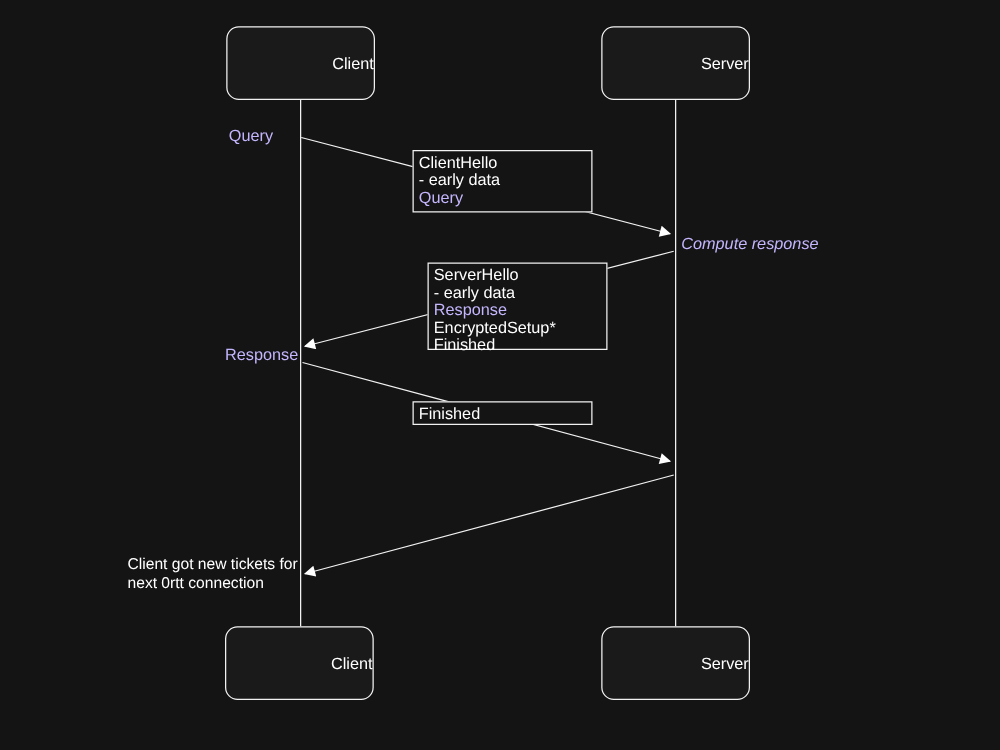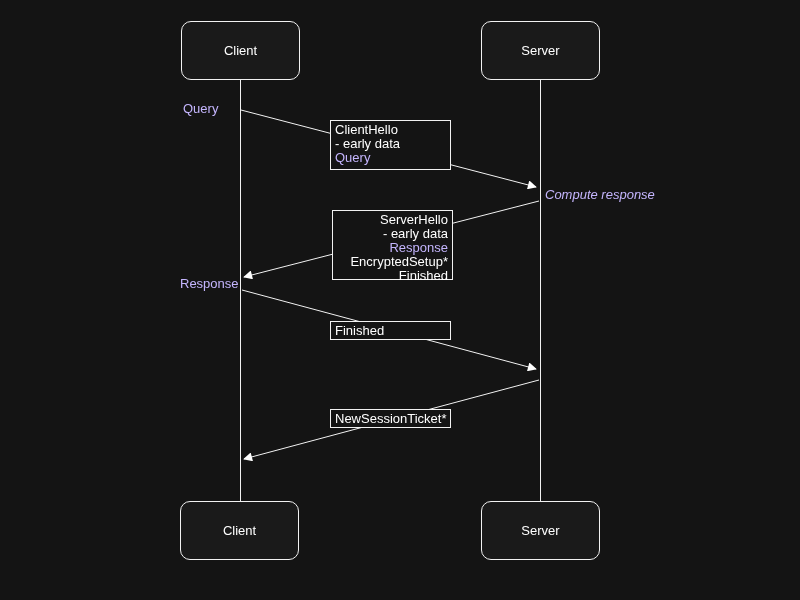--- a/index.html
+++ b/index.html
@@ -24,29 +24,29 @@
   .actor {
     position: absolute;
     width: 119px;
     height: 59px;
     box-sizing: border-box;
     background: #1a1a1a;
     border: 1px solid #f2f2f2;
     border-radius: 10px;
     display: flex;
     align-items: center;
-    justify-content: center;
+    justify-content: flex-end;
     z-index: 2;
     color: #ffffff;
     font-size: 13px;
   }
   .msgbox {
     position: absolute;
     box-sizing: border-box;
-    width: 121px;
+    width: 144px;
     background: #141414;
     border: 1px solid #f2f2f2;
     padding: 2px 4px;
     z-index: 2;
   }
   .msgline {
     font-size: 13px;
     line-height: 14px;
     color: #ffffff;
     white-space: nowrap;
@@ -103,32 +103,33 @@
   <div class="label green" style="left:183px; top:102px;">Query</div>
 
   <div class="msgbox" style="left:330px; top:120px; height:50px;">
     <div class="msgline">ClientHello</div>
     <div class="msgline">- early data</div>
     <div class="msgline green">Query</div>
   </div>
 
   <div class="label green" style="left:545px; top:188px;font-style:italic;">Compute response</div>
 
-  <div class="msgbox" style="left:332px; top:210px; height:70px;text-align:right;">
+  <div class="msgbox" style="left:342px; top:210px; height:70px;">
     <div class="msgline">ServerHello</div>
     <div class="msgline">- early data</div>
     <div class="msgline green">Response</div>
     <div class="msgline">EncryptedSetup*</div>
     <div class="msgline">Finished</div>
   </div>
 
   <div class="label green" style="left:180px; top:277px;">Response</div>
 
   <div class="msgbox" style="left:330px; top:321px; height:19px;">
     <div class="msgline">Finished</div>
   </div>
 
-  <div class="msgbox" style="left:330px; top:409px; height:19px;">
-    <div class="msgline">NewSessionTicket*</div>
+
+  <div class="note" style="left:102px; top:444px;">
+    <div>Client got new tickets for</div>
+    <div>next 0rtt connection</div>
   </div>
-
 
 </div>
 
 </body></html>

